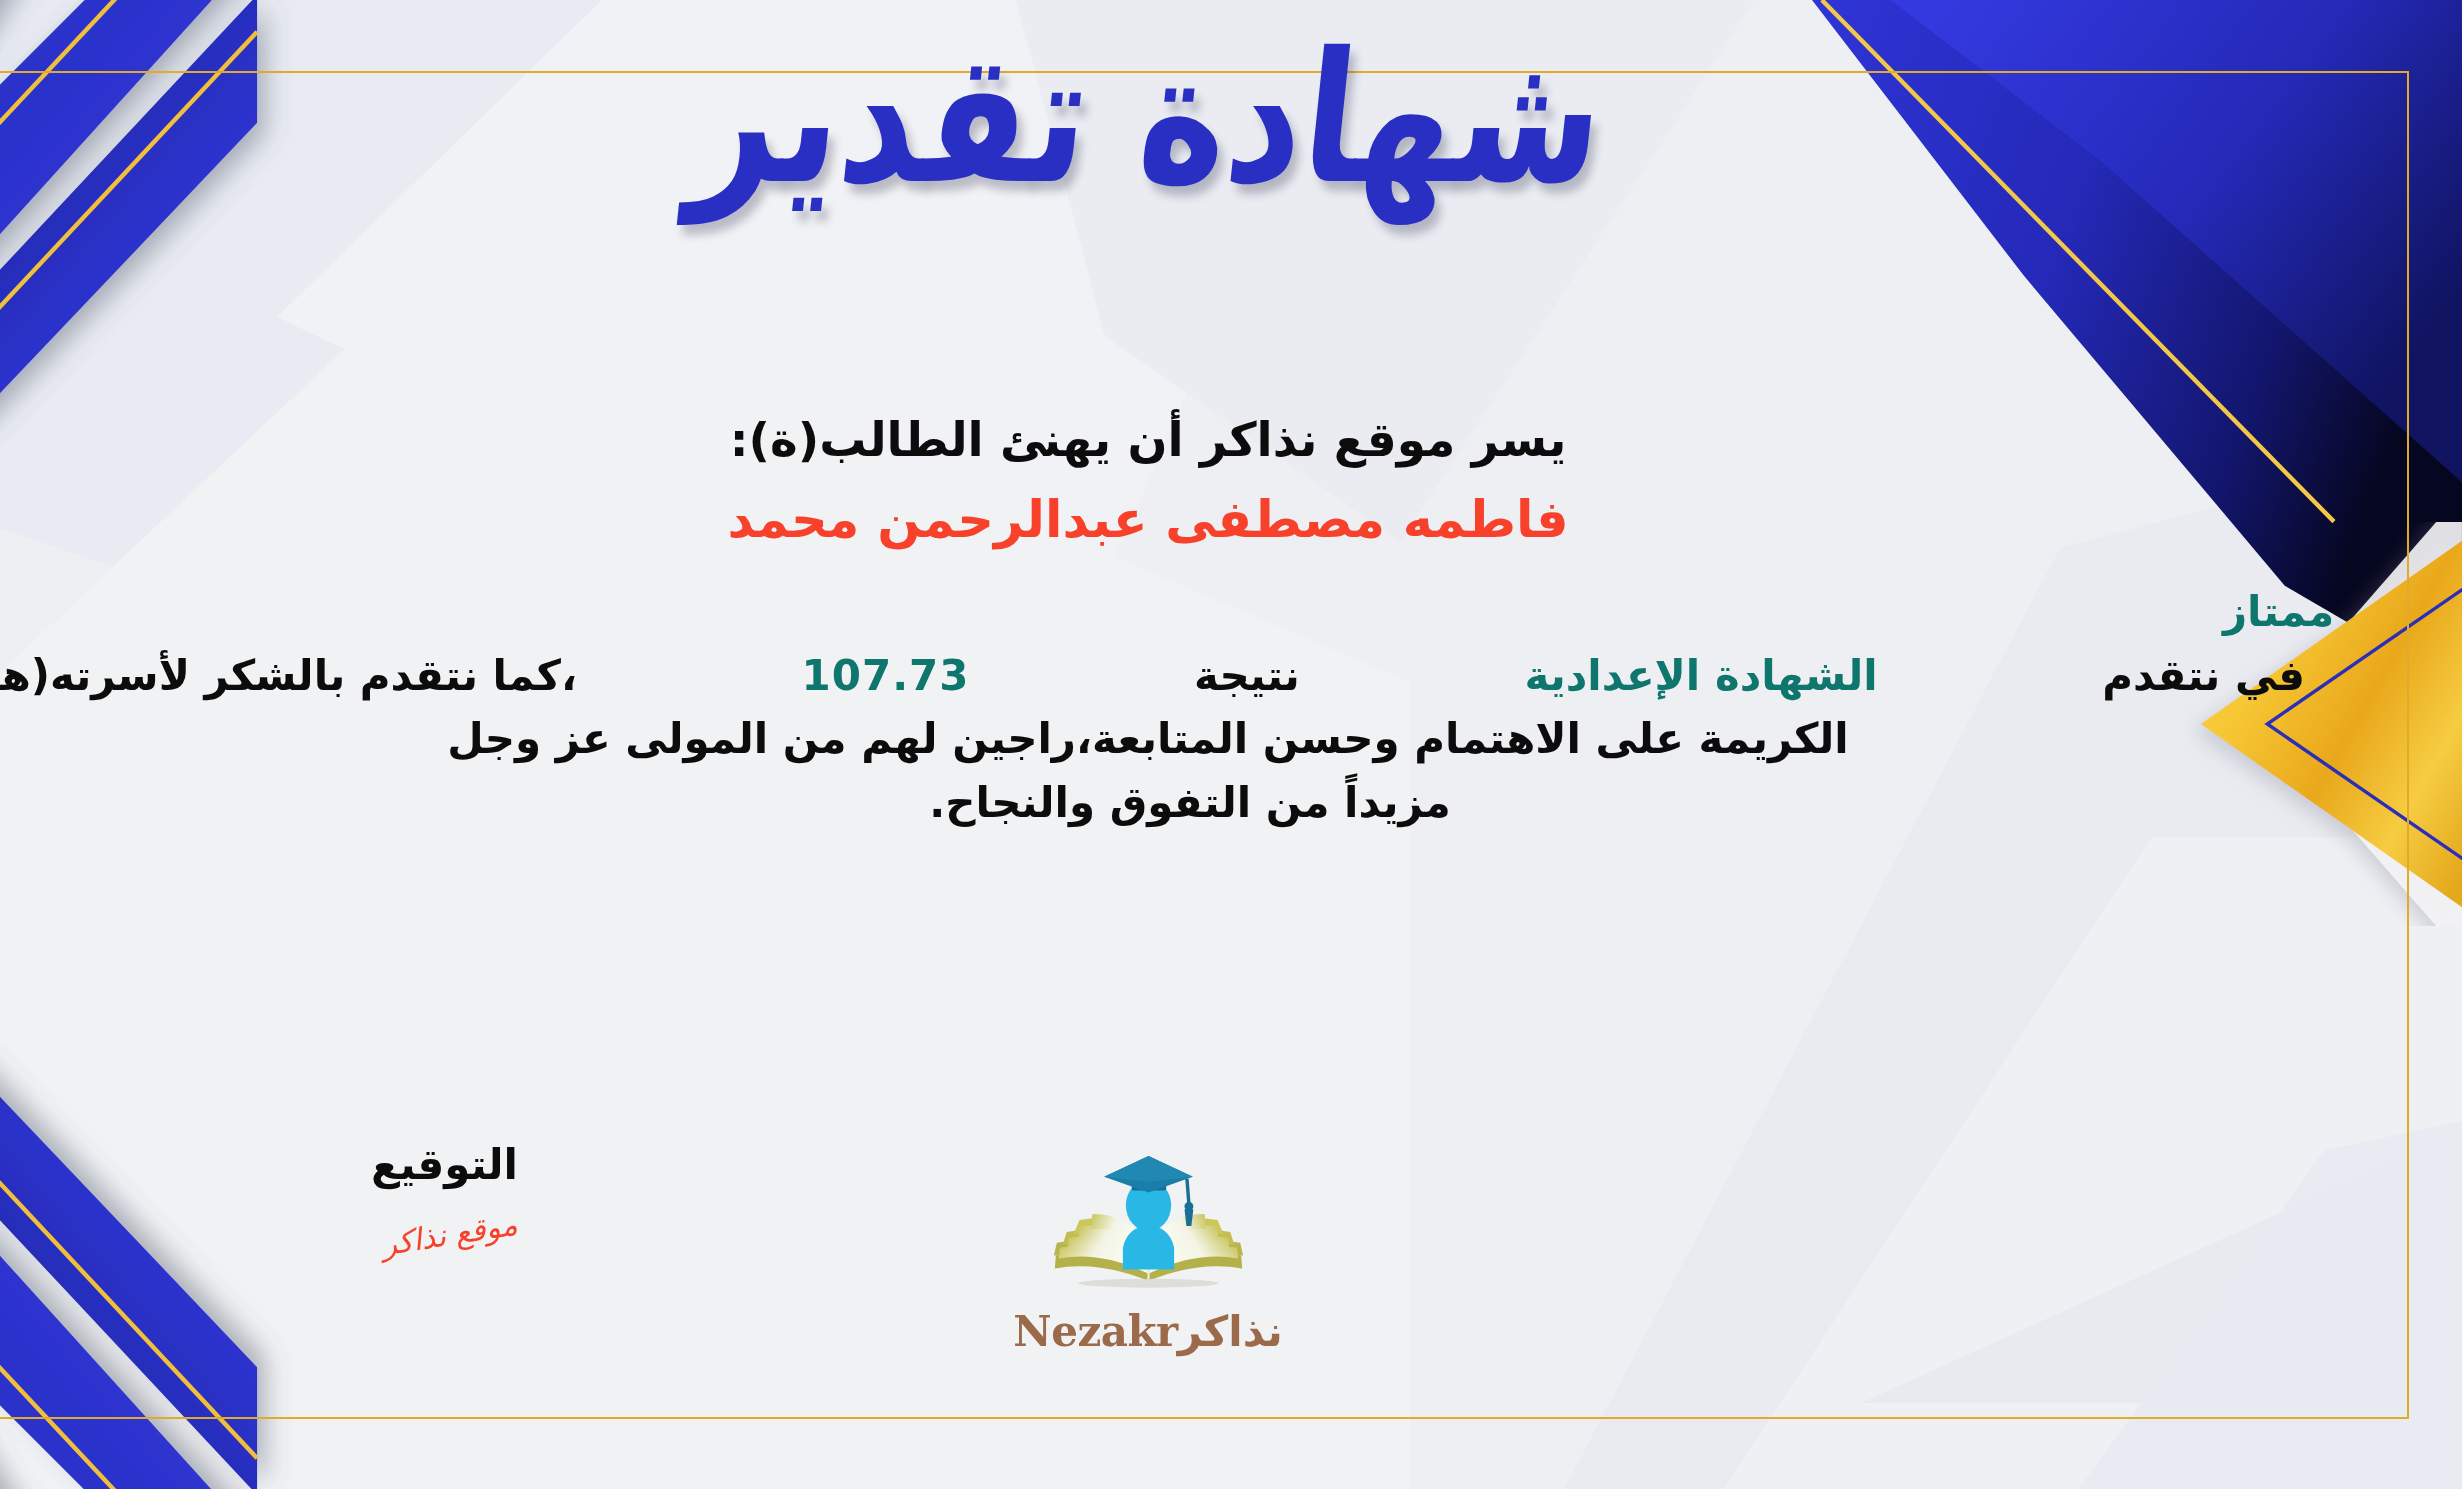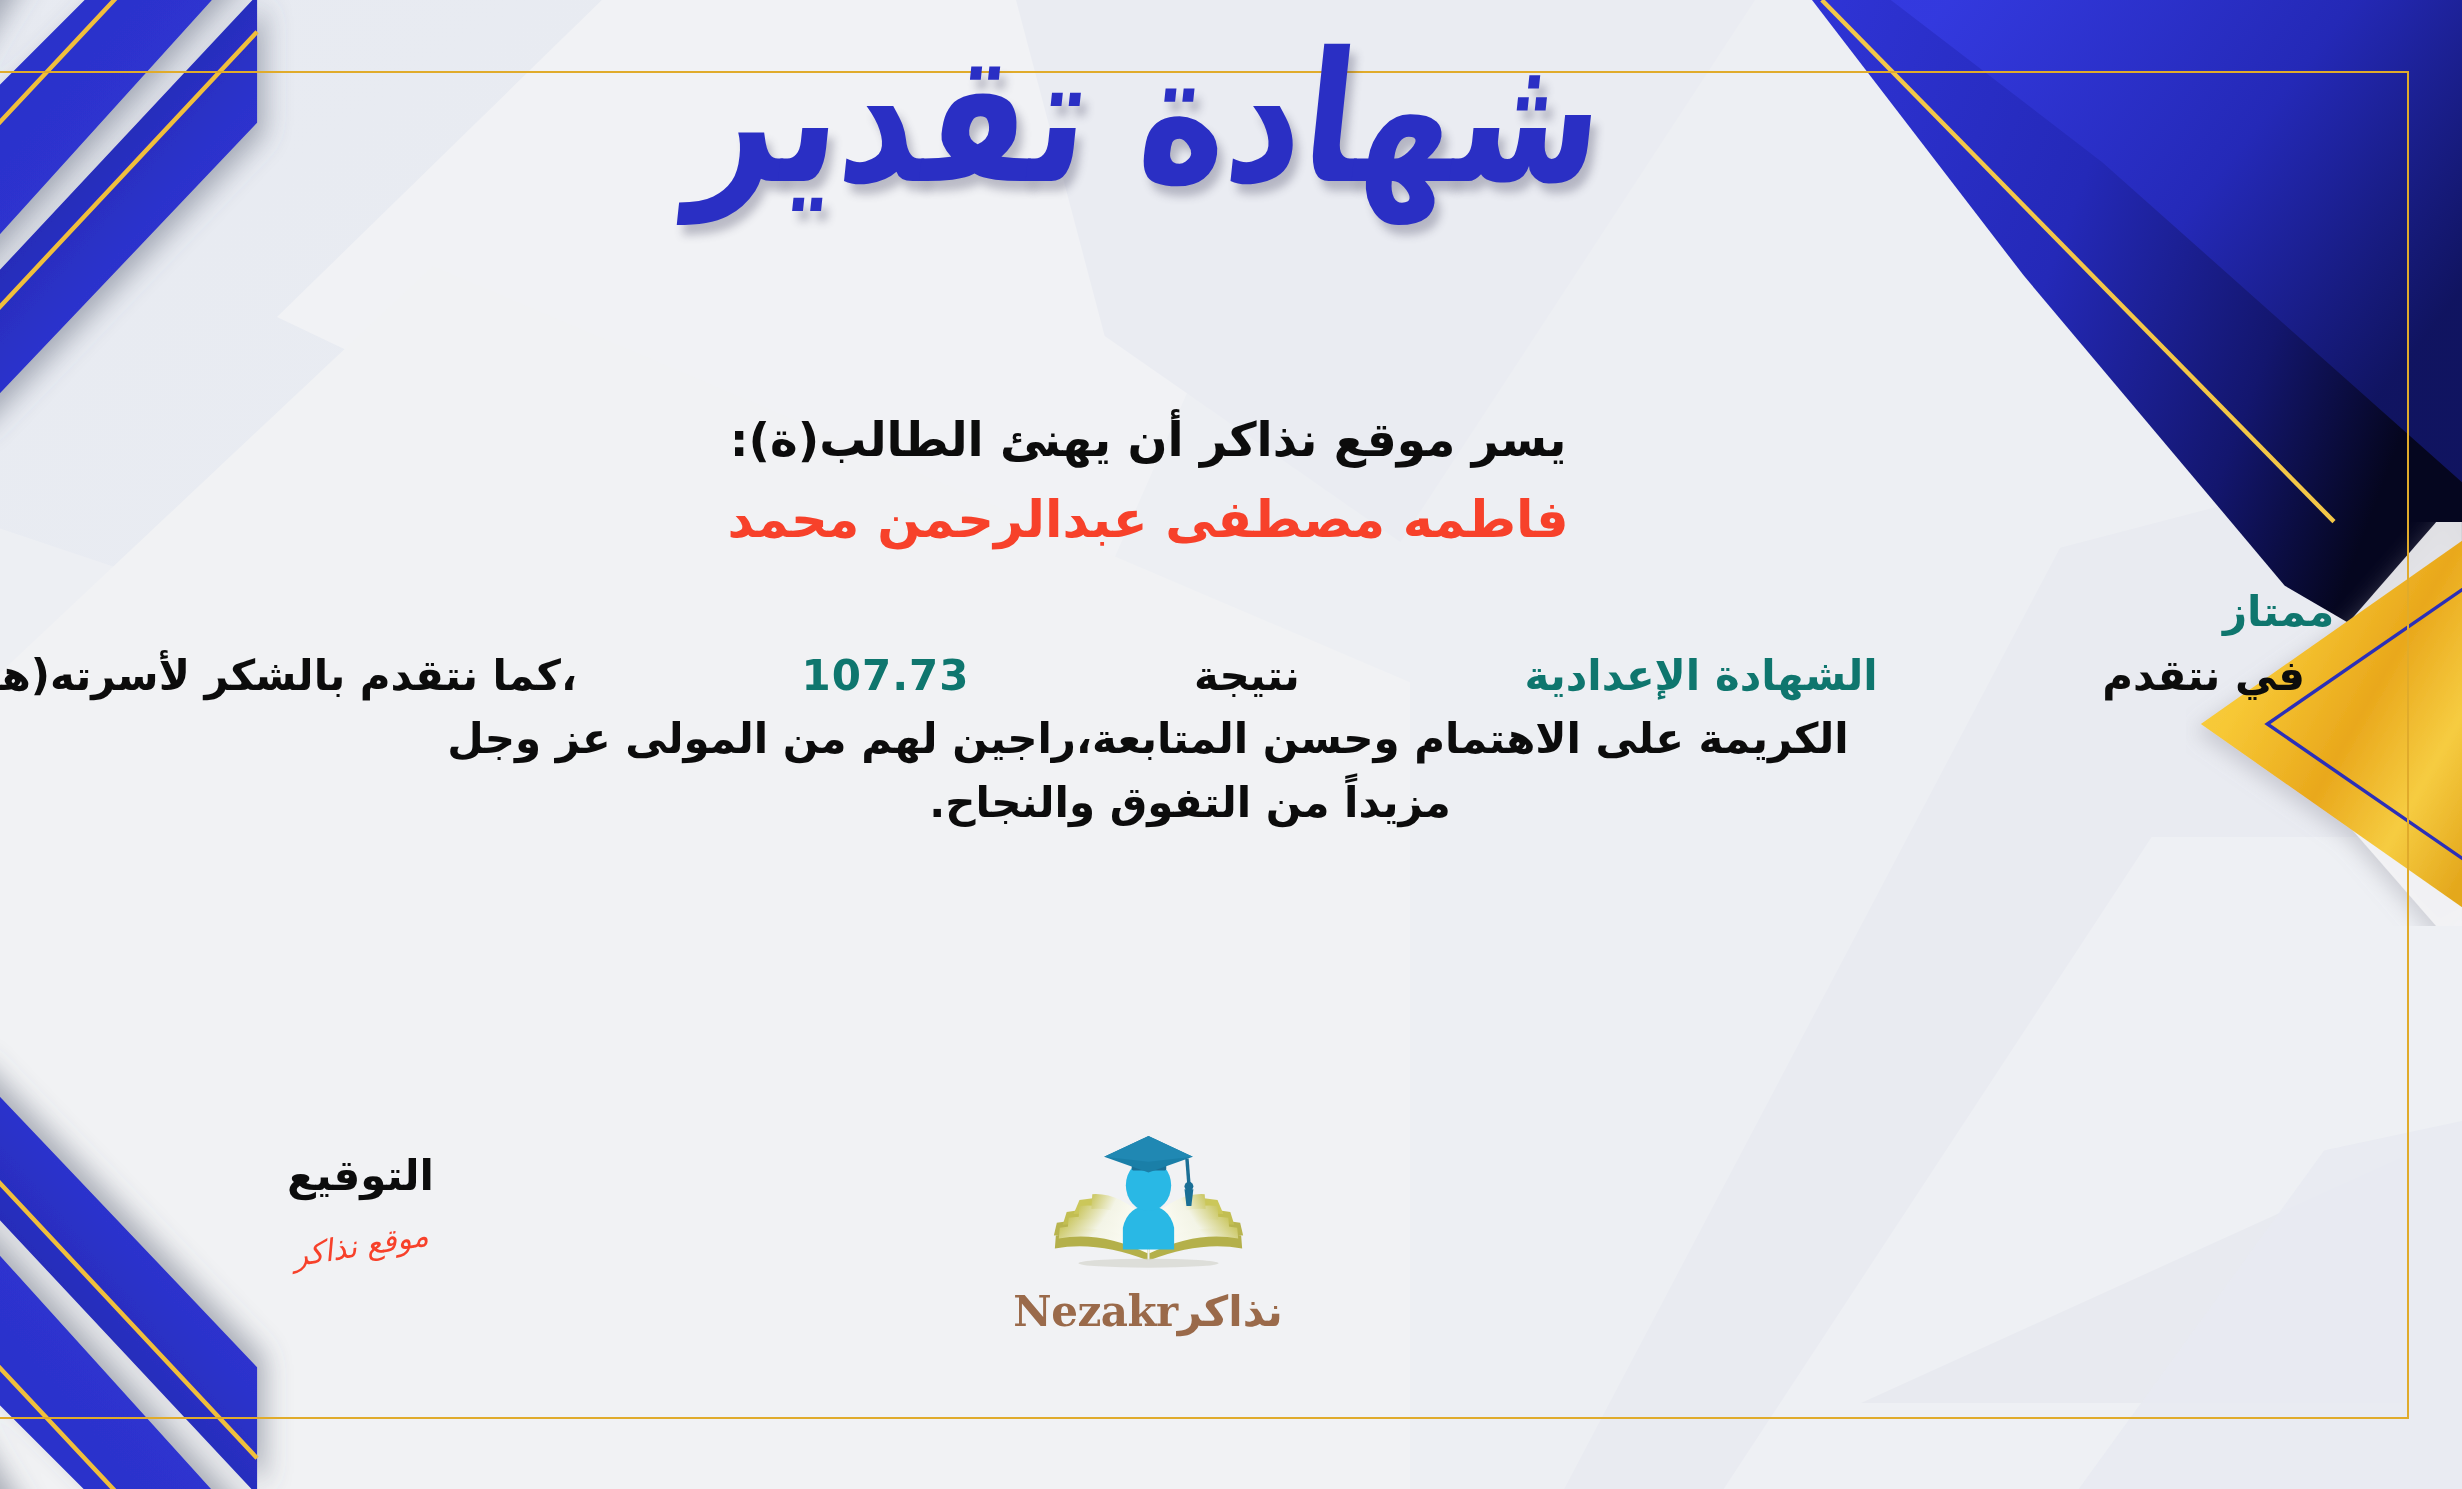--- a/index.html
+++ b/index.html
@@ -149,22 +149,21 @@
 
   
   .footer{
     position:absolute;
     left:64px; right:64px; bottom:74px;
     height:295px;
   }
   .sign-block{
     position:absolute;
     right:auto; left:305px;
-    top:34px;
-    text-align:center;
+    top:23px;
     direction:rtl;
     width:315px;
   }
   .sign-label{
     font-size:42px;
     font-weight:600;
     color:#0c0c0c;
     line-height:1;
   }
   .signature{
@@ -175,21 +174,21 @@
     color:#F7412A;
     transform:rotate(-9deg);
     display:inline-block;
     direction:rtl;
     white-space:nowrap;
   }
 
   .logo-block{
     position:absolute;
     left:0; right:0;
-    top:10px;
+    top:30px;
     margin:0 auto;
     width:384px;
     text-align:center;
   }
   .logo-mark{
     width:207px;height:153px;
     margin:0 auto;
     display:block;
   }
   .logo-text{

